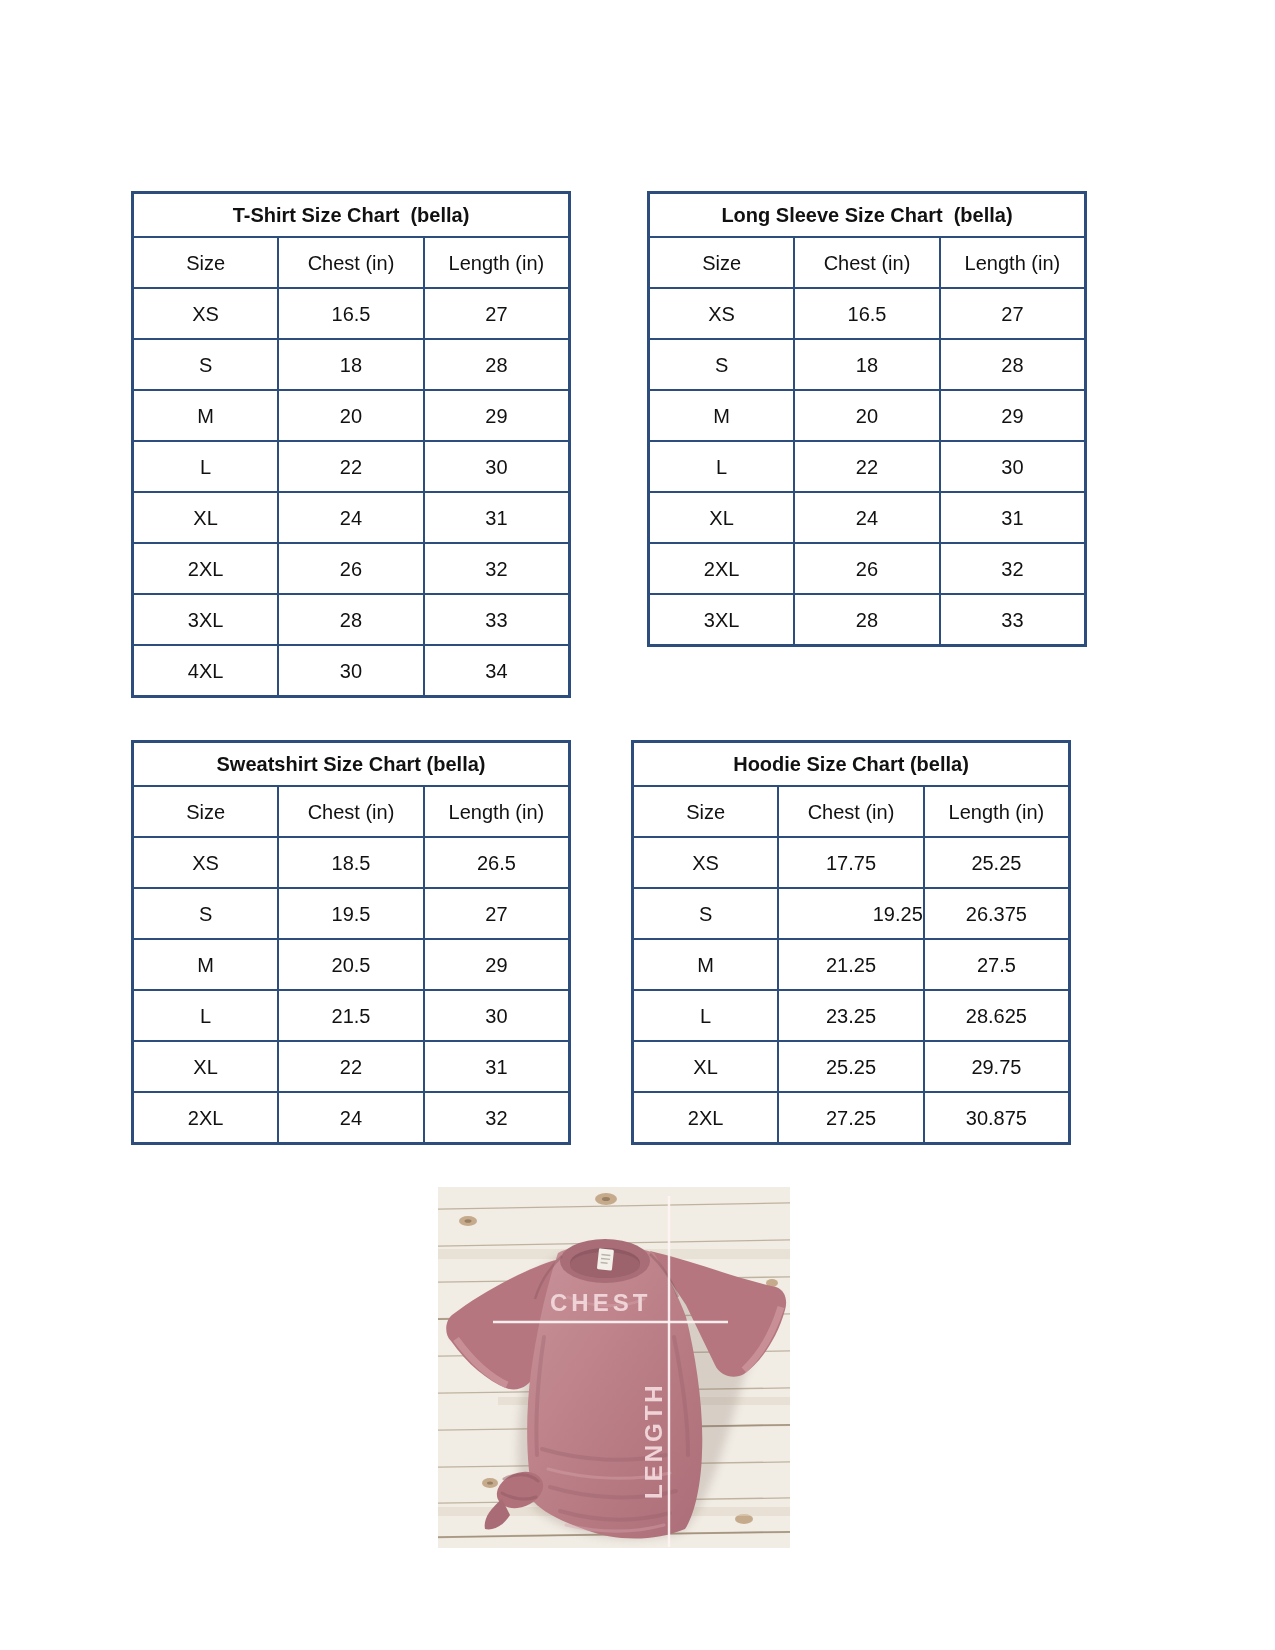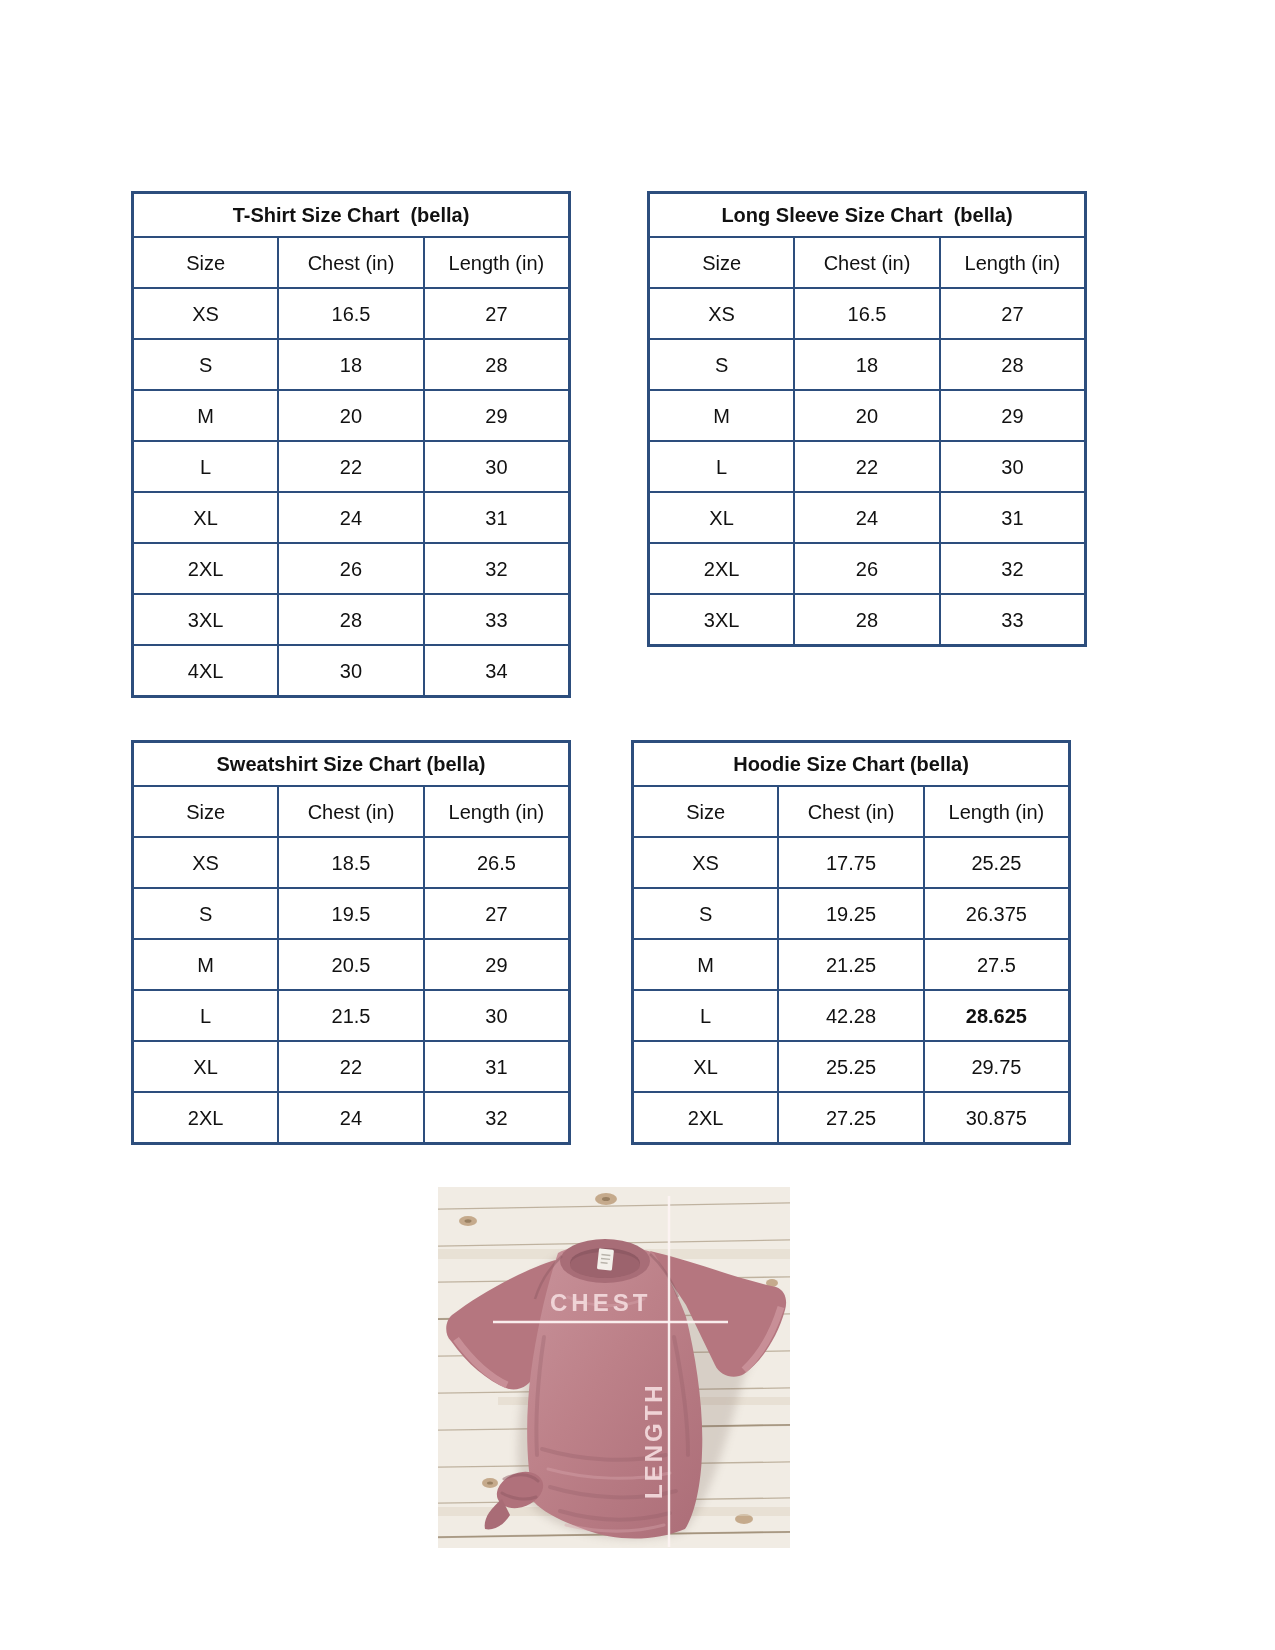--- a/index.html
+++ b/index.html
@@ -212,32 +212,32 @@
             <td>Chest (in)</td>
             <td>Length (in)</td>
           </tr>
           <tr>
             <td style="width: 34%;">XS</td>
             <td style="width: 32%;">17.75</td>
             <td style="width: 34%;">25.25</td>
           </tr>
           <tr>
             <td style="width: 34%;">S</td>
-            <td style="width: 32%;">19.25</td>
+            <td style="width: 32%; text-align: right;">19.25</td>
             <td style="width: 34%; text-align: center;">26.375</td>
           </tr>
           <tr>
             <td style="width: 34%;">M</td>
             <td style="width: 32%;">21.25</td>
             <td style="width: 34%; margin-top: 48px;">27.5</td>
           </tr>
           <tr>
             <td style="width: 34%;">L</td>
-            <td style="width: 32%;">42.28</td>
-            <td style="width: 34%; font-weight: bold;">28.625</td>
+            <td style="width: 32%;">23.25</td>
+            <td style="width: 34%;">28.625</td>
           </tr>
           <tr>
             <td style="width: 34%;">XL</td>
             <td style="width: 32%;">25.25</td>
             <td style="width: 34%;">29.75</td>
           </tr>
           <tr>
             <td style="width: 34%;">2XL</td>
             <td style="width: 32%;">27.25</td>
             <td style="width: 34%;">30.875</td>

